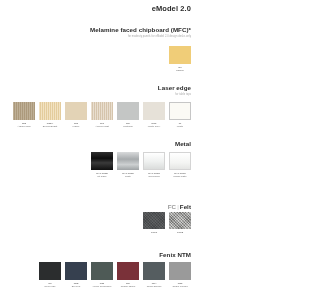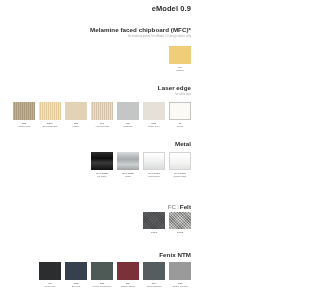--- a/index.html
+++ b/index.html
@@ -131,21 +131,21 @@
   
   #felt-row .chip { height: 17px; }
 
   
 </style>
 </head>
 <body>
 
 <div class="page">
 
-  <div class="app-title">eModel 0.9</div>
+  <div class="app-title">eModel 2.0</div>
 
   <div id="mfc-head" class="section-head">
     <div class="section-title">Melamine faced chipboard (MFC)*</div>
     <div class="section-sub">for modesty panels for eModel 2.0 design desks only</div>
   </div>
   <div id="mfc-row" class="swatch-row">
     <div class="swatch">
       <div class="chip" style="background:#f0cd78;"></div>
       <div class="chip-code">W*</div>
       <div class="chip-name">Saffron</div>

